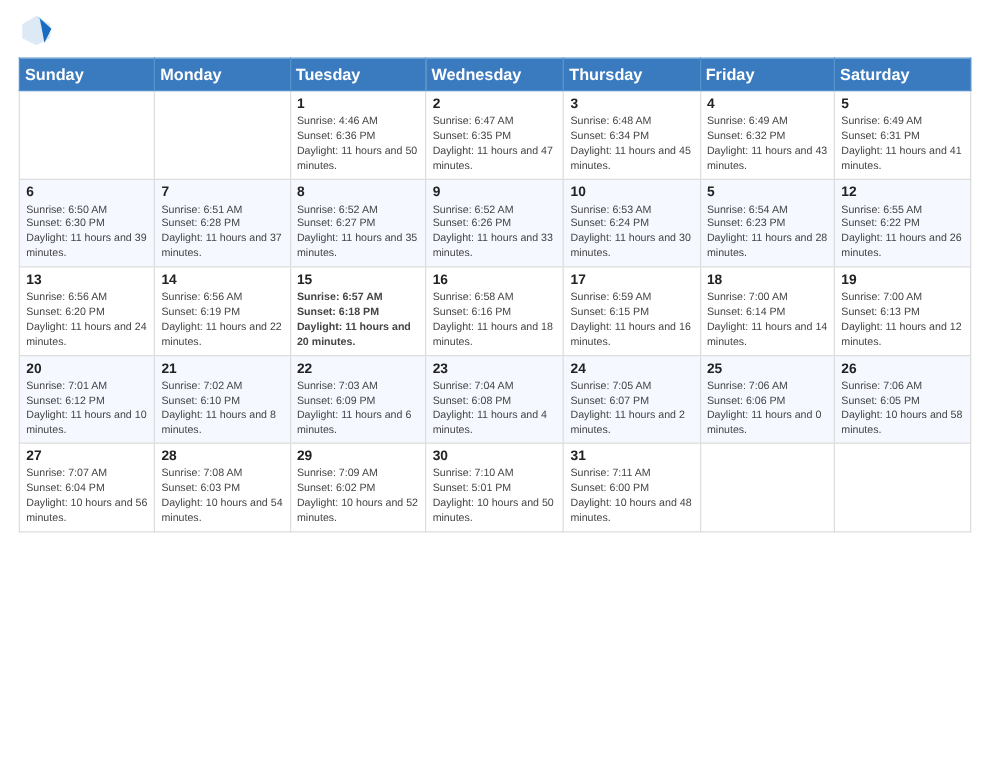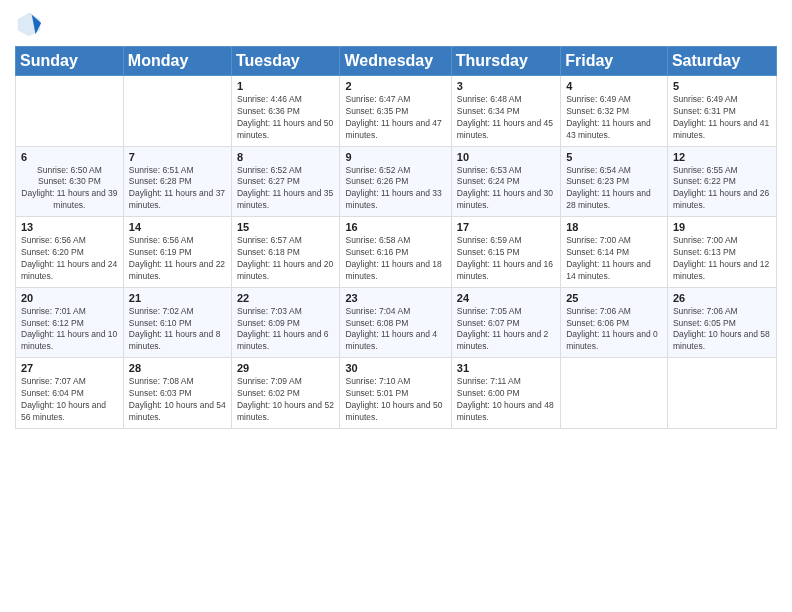--- a/index.html
+++ b/index.html
@@ -50,21 +50,21 @@
       color: #555;
     }
     .calendar {
       width: 100%;
       border-collapse: collapse;
       border: 1px solid #ccc;
     }
     .calendar th {
       background: #3a7abf;
       color: #fff;
-      font-size: 16px;
+      font-size: 13px;
       font-weight: bold;
       padding: 5px 4px;
       text-align: left;
       border: 1px solid #5592cc;
       margin-left: 26px;
     }
     .calendar td {
       vertical-align: top;
       padding: 4px 5px;
       border: 1px solid #ddd;
@@ -158,21 +158,21 @@
           <td>
             <span class="day-number">5</span>
             <div class="day-info" style="white-space: pre-line;">Sunrise: 6:49 AM
 Sunset: 6:31 PM
 Daylight: 11 hours and 41 minutes.</div>
           </td>
         </tr>
         <tr>
           <td>
             <span class="day-number">6</span>
-            <div class="day-info" style="white-space: pre-line; text-align: center;">Sunrise: 6:50 AM
+            <div class="day-info" style="white-space: pre-line;">Sunrise: 6:50 AM
 Sunset: 6:30 PM
 Daylight: 11 hours and 39 minutes.</div>
           </td>
           <td>
             <span class="day-number">7</span>
             <div class="day-info" style="white-space: pre-line;">Sunrise: 6:51 AM
 Sunset: 6:28 PM
 Daylight: 11 hours and 37 minutes.</div>
           </td>
           <td>
@@ -214,21 +214,21 @@
 Daylight: 11 hours and 24 minutes.</div>
           </td>
           <td>
             <span class="day-number">14</span>
             <div class="day-info" style="white-space: pre-line;">Sunrise: 6:56 AM
 Sunset: 6:19 PM
 Daylight: 11 hours and 22 minutes.</div>
           </td>
           <td>
             <span class="day-number">15</span>
-            <div class="day-info" style="white-space: pre-line;">Sunrise: 6:57 AM
+            <div class="day-info" style="white-space: pre-line; font-weight: bold;">Sunrise: 6:57 AM
 Sunset: 6:18 PM
 Daylight: 11 hours and 20 minutes.</div>
           </td>
           <td>
             <span class="day-number">16</span>
             <div class="day-info" style="white-space: pre-line;">Sunrise: 6:58 AM
 Sunset: 6:16 PM
 Daylight: 11 hours and 18 minutes.</div>
           </td>
           <td>

